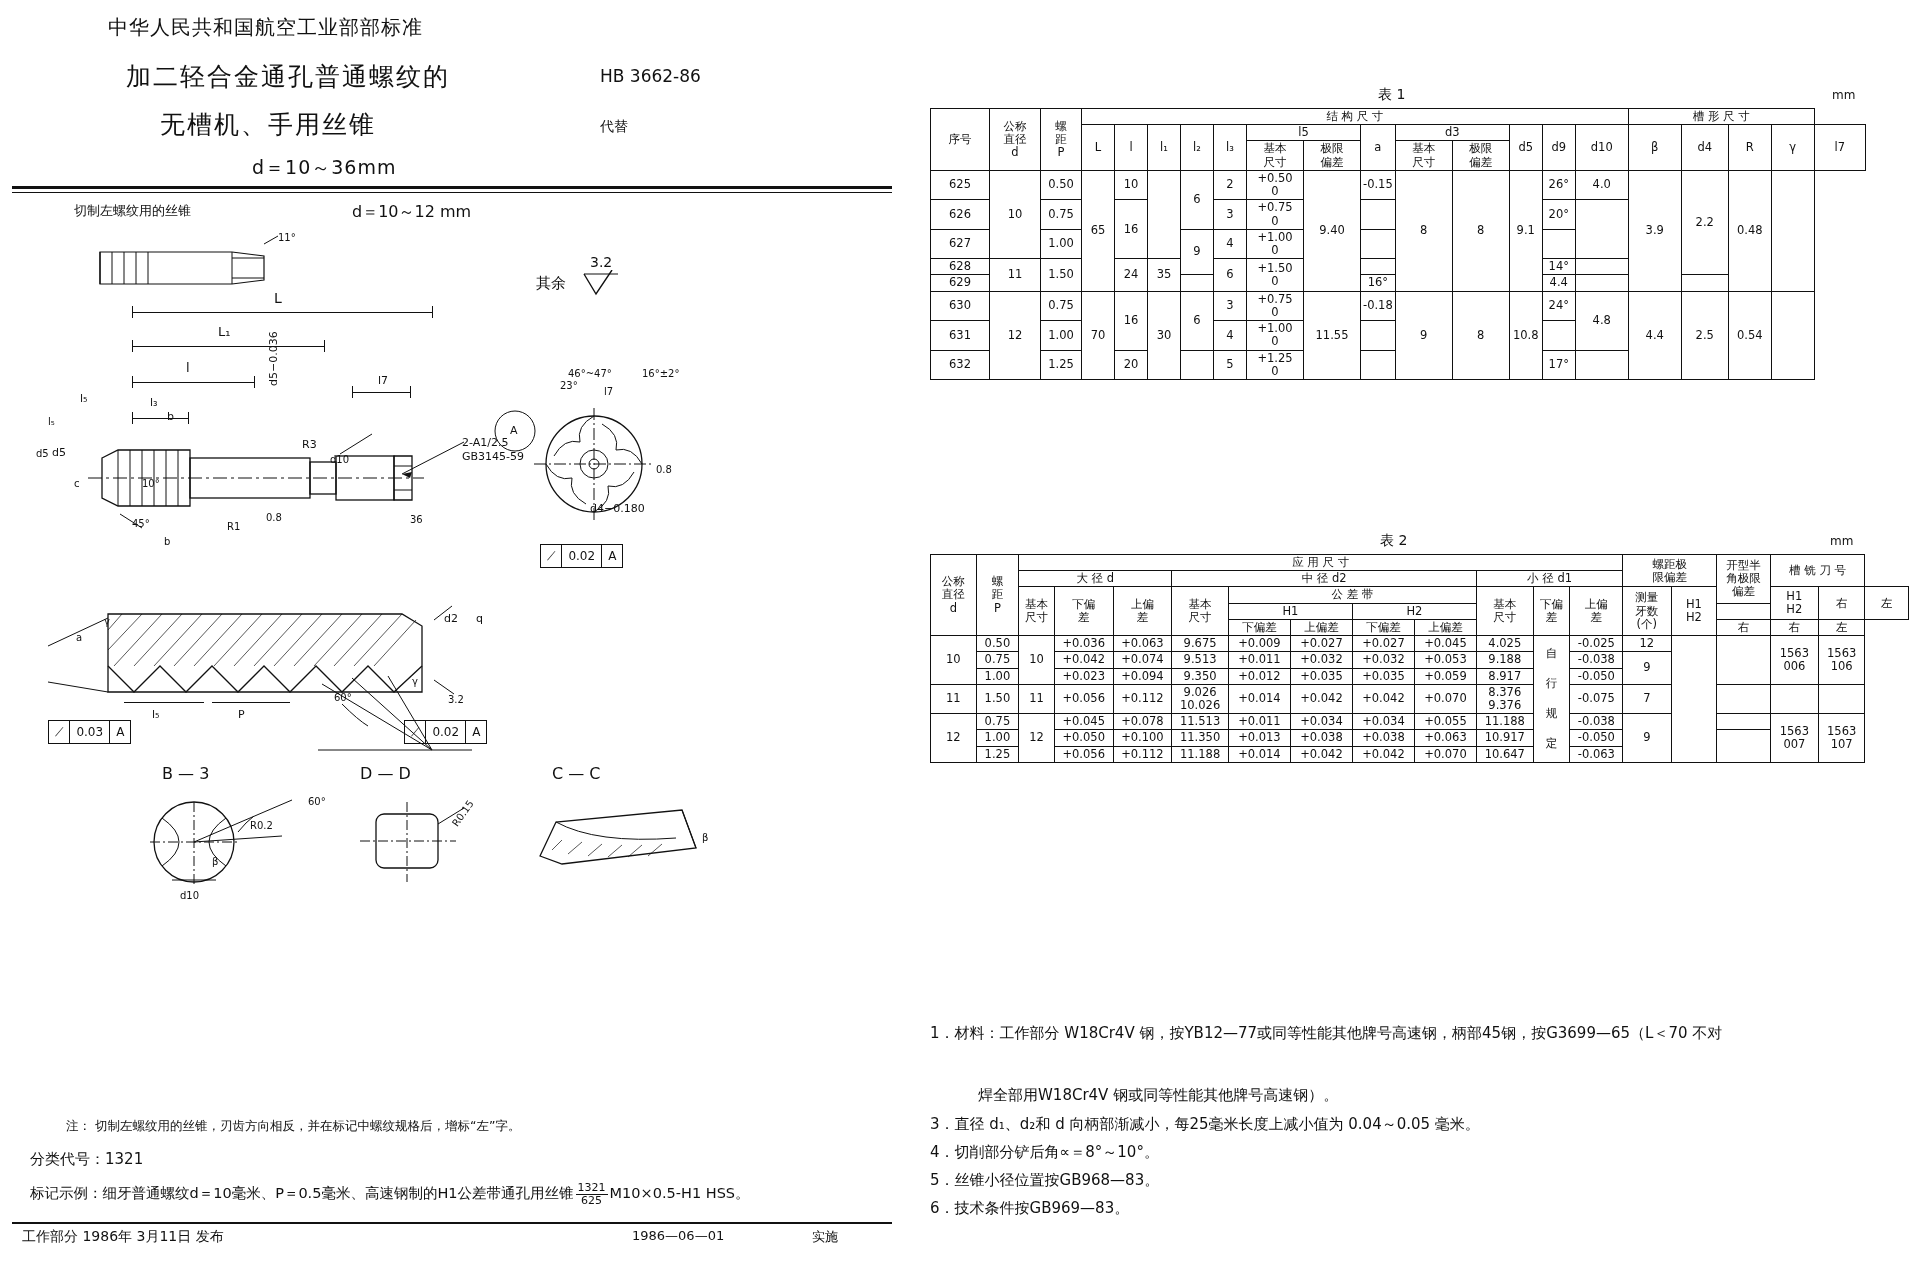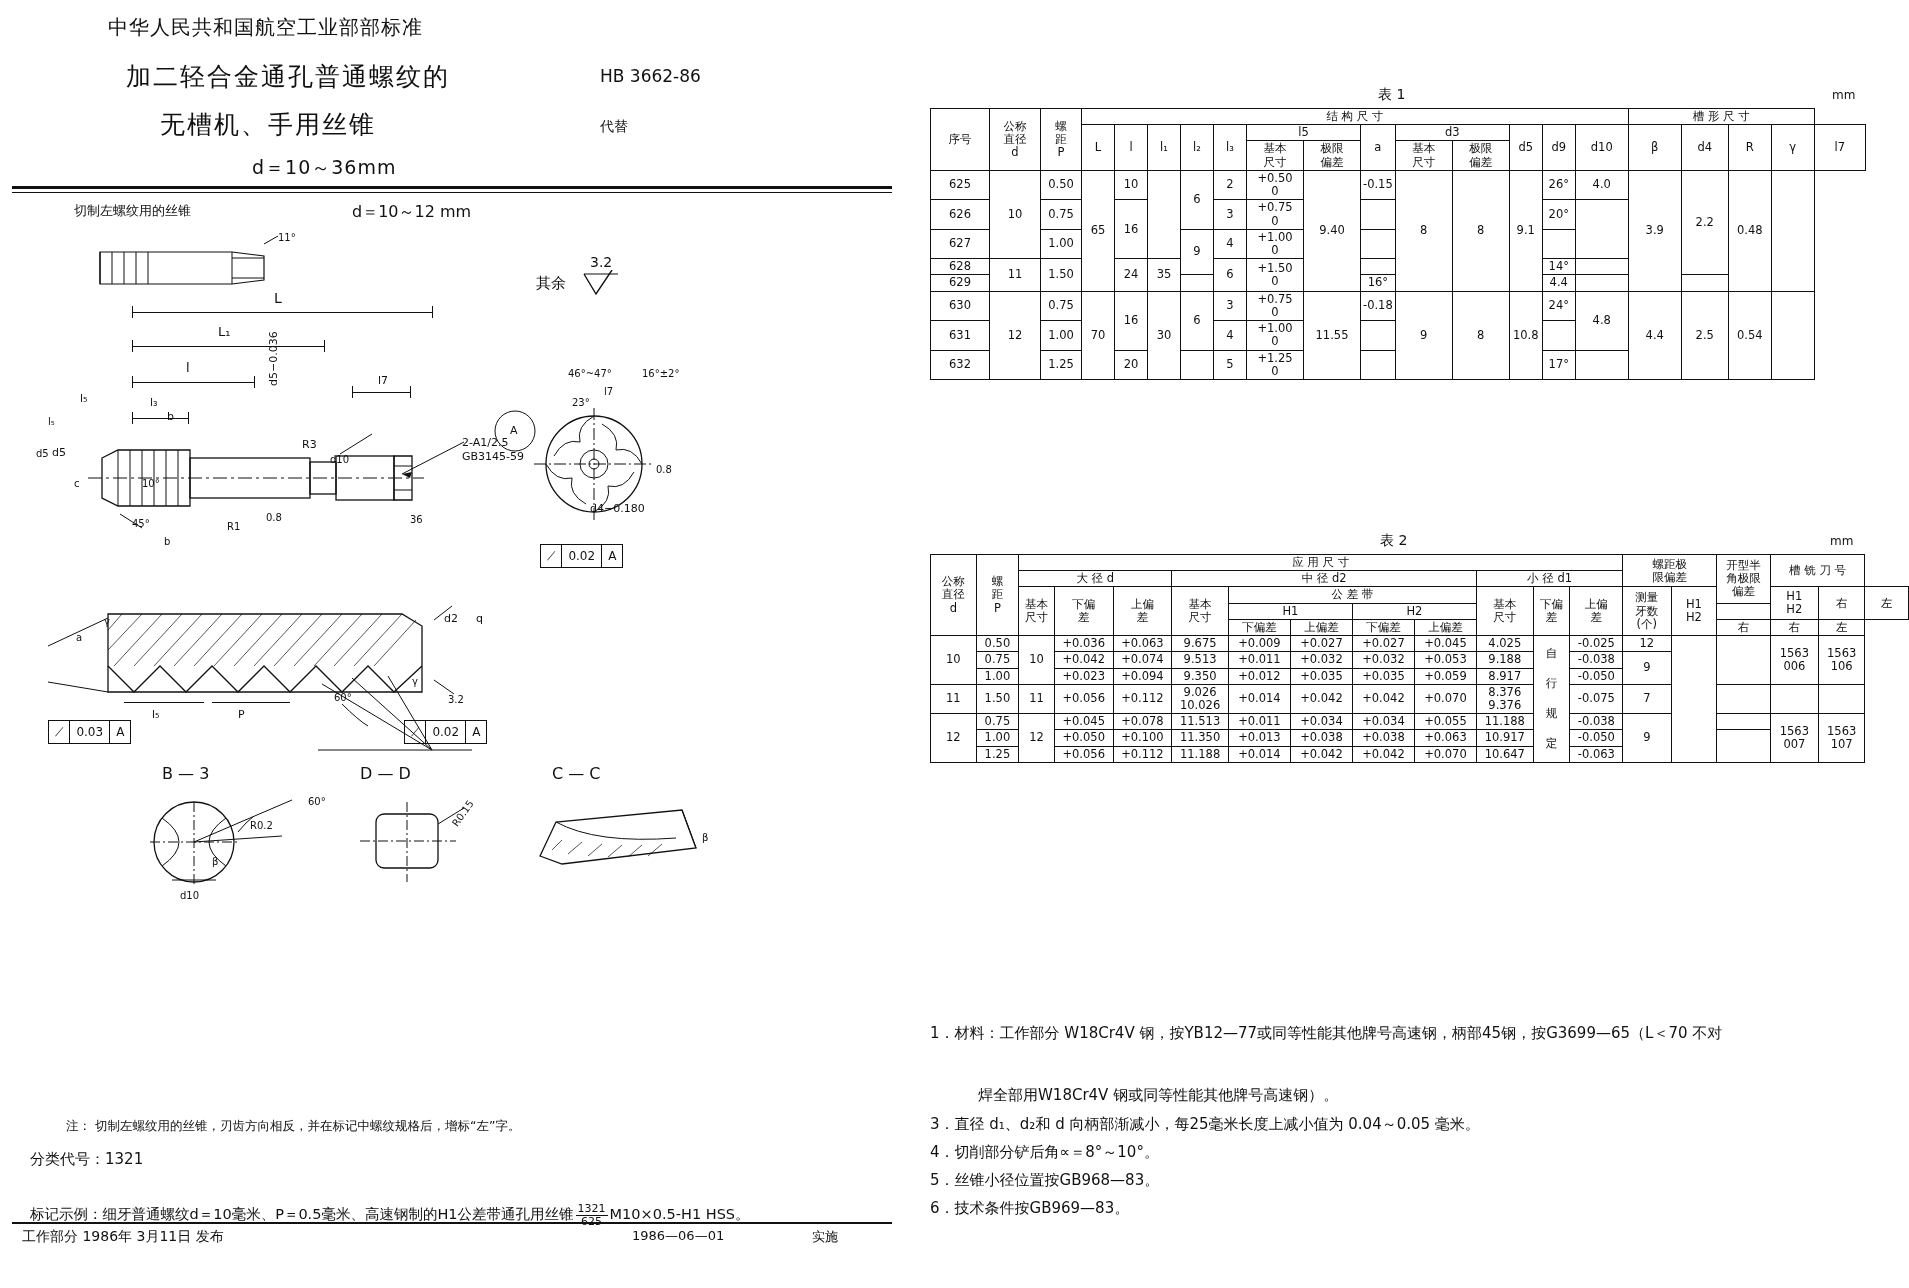--- a/index.html
+++ b/index.html
@@ -23,21 +23,21 @@
   .ln{position:absolute;background:#111;}
   .hline{height:1px;}
   .vline{width:1px;}
   .fcf{position:absolute;border:1px solid #111;height:22px;display:flex;align-items:center;font-size:12px;font-family:"DejaVu Sans",sans-serif;}
   .fcf span{padding:0 6px;border-right:1px solid #111;height:100%;display:flex;align-items:center;}
   .fcf span:last-child{border-right:none;}
 
   
   .note-zhu{position:absolute;left:66px;top:1118px;font-size:12.5px;font-family:"DejaVu Sans",sans-serif;}
   .fcat{position:absolute;left:30px;top:1150px;font-size:15px;font-family:"DejaVu Sans",sans-serif;}
-  .fmark{position:absolute;left:30px;top:1182px;font-size:14.5px;font-family:"DejaVu Sans",sans-serif;margin-top:21px;}
+  .fmark{position:absolute;left:30px;top:1182px;font-size:14.5px;font-family:"DejaVu Sans",sans-serif;}
   .frac{display:inline-block;text-align:center;vertical-align:-0.55em;font-size:11px;line-height:1.05;margin:0 2px;}
   .frac .num{display:block;border-bottom:1px solid #111;padding:0 2px;}
   .botline{position:absolute;left:12px;top:1222px;width:880px;height:2px;background:#111;}
   .issuer{position:absolute;left:22px;top:1228px;font-size:14px;font-family:"DejaVu Sans",sans-serif;}
   .impl{position:absolute;left:632px;top:1228px;font-size:13px;font-family:"DejaVu Sans",sans-serif;}
   .impl2{position:absolute;left:812px;top:1228px;font-size:13px;font-family:"DejaVu Sans",sans-serif;}
 
   
   .tblwrap{position:absolute;}
   table.t{border-collapse:collapse;font-size:11.5px;font-family:"DejaVu Sans",sans-serif;}
@@ -171,21 +171,21 @@
       <circle cx="70" cy="62" r="14" fill="none" stroke="#111"></circle>
       <circle cx="70" cy="62" r="5" fill="none" stroke="#111"></circle>
       <path d="M70,14 q-18,10 -14,26 q-16,-4 -26,14" fill="none" stroke="#111"></path>
       <path d="M118,62 q-10,-18 -26,-14 q4,-16 -14,-26" fill="none" stroke="#111"></path>
       <path d="M70,110 q18,-10 14,-26 q16,4 26,-14" fill="none" stroke="#111"></path>
       <path d="M22,62 q10,18 26,14 q-4,16 14,26" fill="none" stroke="#111"></path>
       <line x1="10" y1="62" x2="130" y2="62" stroke="#111" stroke-dasharray="12,3,2,3"></line>
       <line x1="70" y1="6" x2="70" y2="120" stroke="#111" stroke-dasharray="12,3,2,3"></line>
     </svg>
     <div class="lbl xs" style="left:556px;top:172px;">46°~47°</div>
-    <div class="lbl xs" style="left:548px;top:201px;margin-left:12px;">23°</div>
+    <div class="lbl xs" style="left:548px;top:184px;">23°</div>
     <div class="lbl xs" style="left:630px;top:172px;">16°±2°</div>
     <div class="lbl xs" style="left:592px;top:190px;">l7</div>
     <div class="lbl xs" style="left:644px;top:268px;">0.8</div>
     <div class="lbl sm" style="left:578px;top:306px;">d4−0.180</div>
 
     <div class="fcf" style="left:528px;top:348px;">
       <span>⟋</span>
       <span>0.02</span>
       <span>A</span>
     </div>

